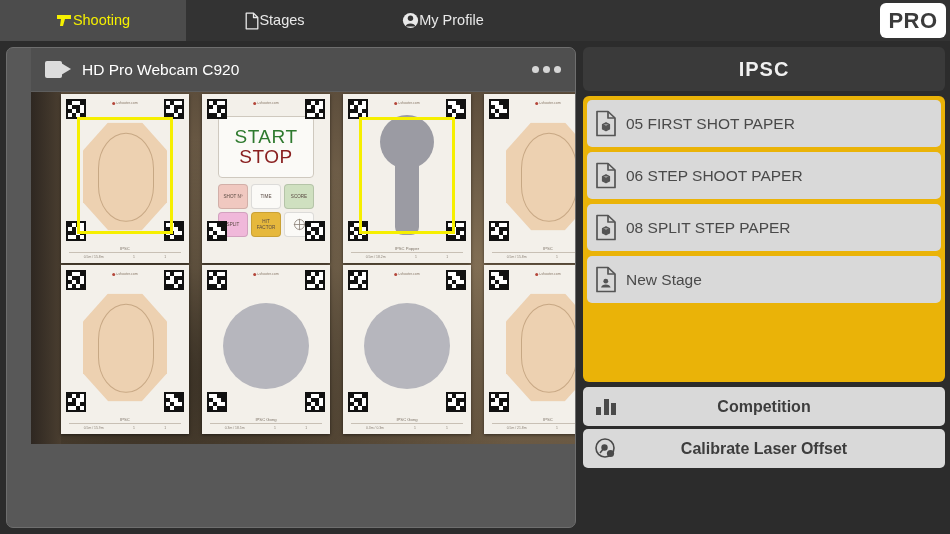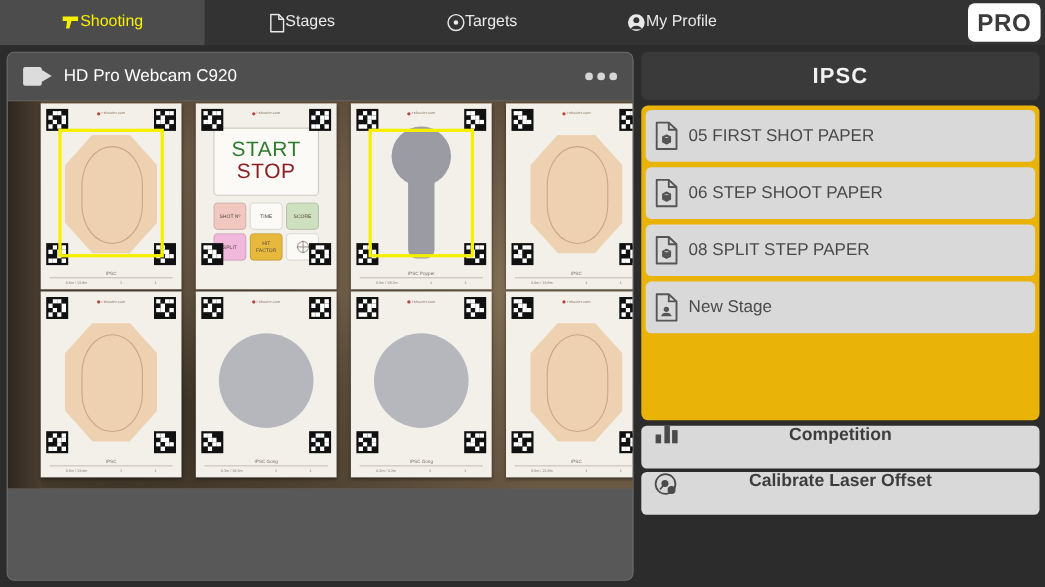--- a/index.html
+++ b/index.html
@@ -48,20 +48,21 @@
   }
 
   
   .video-panel {
     position: absolute; left: 6px; top: 47px;
     width: 570px; height: 481px;
     background: #585858;
     border: 1px solid #6e6e6e;
     border-radius: 7px;
     overflow: hidden;
+    padding-left: 24px;
   }
   .cam-header {
     height: 44px;
     background: #4f4f4f;
     border-bottom: 1px solid #5e5e5e;
     display: flex; align-items: center;
     padding: 0 14px;
   }
   .cam-icon { width: 26px; height: 17px; position: relative; flex: 0 0 auto; }
   .cam-icon .body {
@@ -209,21 +210,21 @@
     cursor: pointer;
   }
   .stage-label { color:#4a4a4a; font-size:15.5px; margin-left:9px; }
 
   .doc-icon { width: 22px; height: 27px; position: relative; flex:0 0 auto; }
   .doc-icon svg { display:block; }
 
   .bottom-actions { margin-top: 5px; }
   .act-btn {
     height: 39px; background:#d9d9d9; border-radius:5px;
-    display:flex; align-items:flex-start; margin-bottom:3px;
+    display:flex; align-items:center; margin-bottom:3px;
     position: relative; cursor:pointer;
   }
   .act-ico { width: 34px; display:flex; align-items:center; justify-content:center; margin-left:6px; flex:0 0 auto;}
   .act-label { flex:1; text-align:center; font-size:16px; font-weight:bold; color:#3d3d3d; margin-right:40px; }
 
   .bars { display:flex; align-items:flex-end; gap:2.5px; height:16px; }
   .bars i { width:5px; background:#4a4a4a; display:block; }
 </style>
 </head>
 <body>
@@ -242,29 +243,20 @@
   <div class="nav-tab tab-stages">
     <span class="nav-icon">
       <svg width="14" height="18" viewBox="0 0 14 18">
         <path d="M1.2 1.2 H8.5 L12.8 5.5 V16.8 H1.2 Z" fill="none" stroke="#e9e9e9" stroke-width="1.3" stroke-linejoin="round"></path>
         <path d="M8.5 1.2 V5.5 H12.8" fill="none" stroke="#e9e9e9" stroke-width="1.3" stroke-linejoin="round"></path>
       </svg>
     </span>
     <span class="nav-tab-label">Stages</span>
   </div>
 
-  <div class="nav-tab tab-targets">
-    <span class="nav-icon">
-      <svg width="17" height="17" viewBox="0 0 17 17">
-        <circle cx="8.5" cy="8.5" r="7.2" fill="none" stroke="#e9e9e9" stroke-width="1.3"></circle>
-        <circle cx="8.5" cy="8.5" r="2.1" fill="#e9e9e9"></circle>
-      </svg>
-    </span>
-    <span class="nav-tab-label">Targets</span>
-  </div>
 
   <div class="nav-tab tab-profile">
     <span class="nav-icon">
       <svg width="17" height="17" viewBox="0 0 17 17">
         <circle cx="8.5" cy="8.5" r="7.6" fill="#e9e9e9"></circle>
         <circle cx="8.5" cy="6.3" r="2.7" fill="#333"></circle>
         <path d="M3.4 14.6 a5.3 4.4 0 0 1 10.2 0 Z" fill="#333"></path>
       </svg>
     </span>
     <span class="nav-tab-label">My Profile</span>

